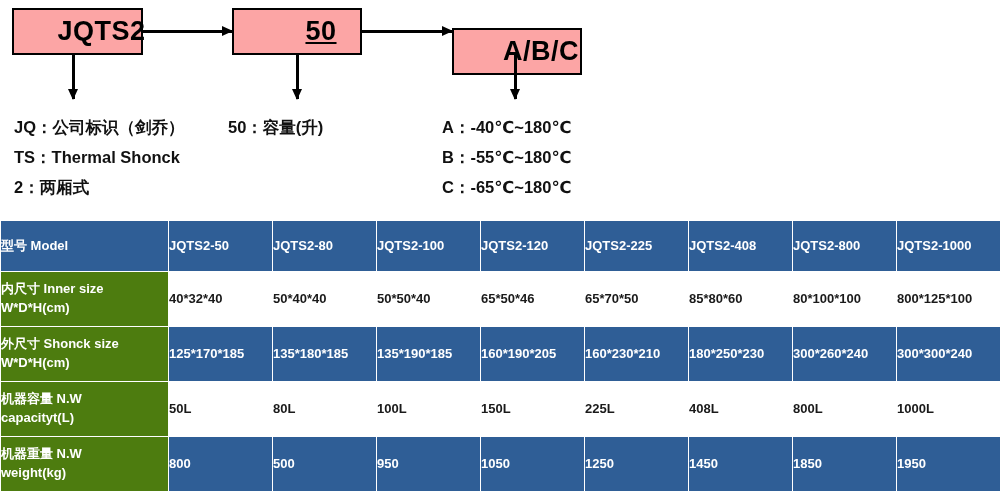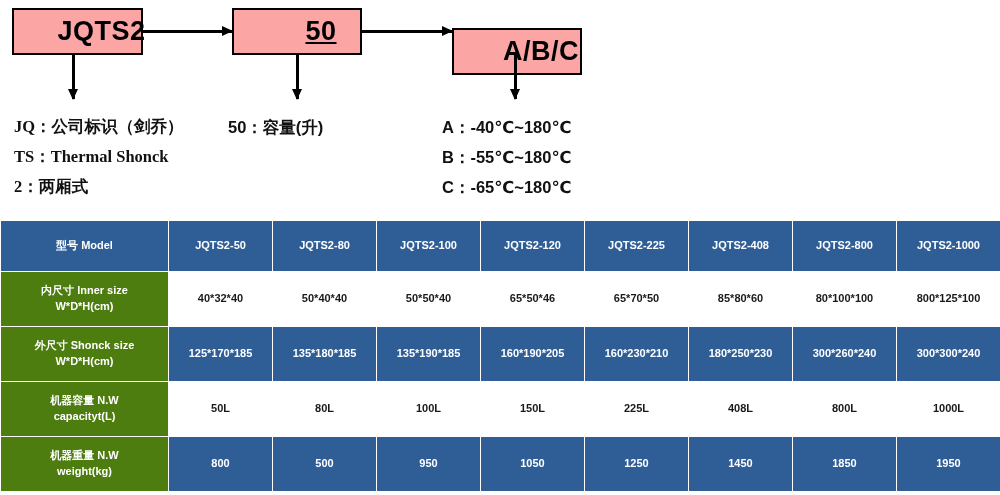--- a/index.html
+++ b/index.html
@@ -80,21 +80,21 @@
     border-left: 5.5px solid transparent;
     border-right: 5.5px solid transparent;
   }
   .v-arrow-1 { left: 72px;  top: 55px; height: 44px; }
   .v-arrow-2 { left: 296px; top: 55px; height: 44px; }
   .v-arrow-3 { left: 514px; top: 55px; height: 44px; }
 
   .legend-col {
     position: absolute;
   }
-  .legend-col-1 { left: 14px;  top: 112px; font-family: Liberation Serif, serif; }
+  .legend-col-1 { left: 14px;  top: 112px; }
   .legend-col-2 { left: 228px; top: 112px; }
   .legend-col-3 { left: 442px; top: 112px; }
 
   .legend-line {
     font-size: 16.5px;
     font-weight: 700;
     line-height: 30px;
     white-space: nowrap;
     color: #111;
   }
@@ -104,23 +104,22 @@
     position: absolute;
     left: 0;
     top: 220px;
     width: 1000px;
     border-collapse: separate;
     border-spacing: 1.5px;
     table-layout: fixed;
   }
   #spec-table td {
     padding: 0;
-    text-align: center;
     vertical-align: middle;
-    font-size: 11px;
+    font-size: 13px;
     font-weight: 700;
     line-height: 1.45;
   }
   .col-label { width: 167px; }
   .col-val   { width: 103px; }
 
   tr.row-head td { height: 50px; }
   tr.row-body td { height: 54px; }
 
   

